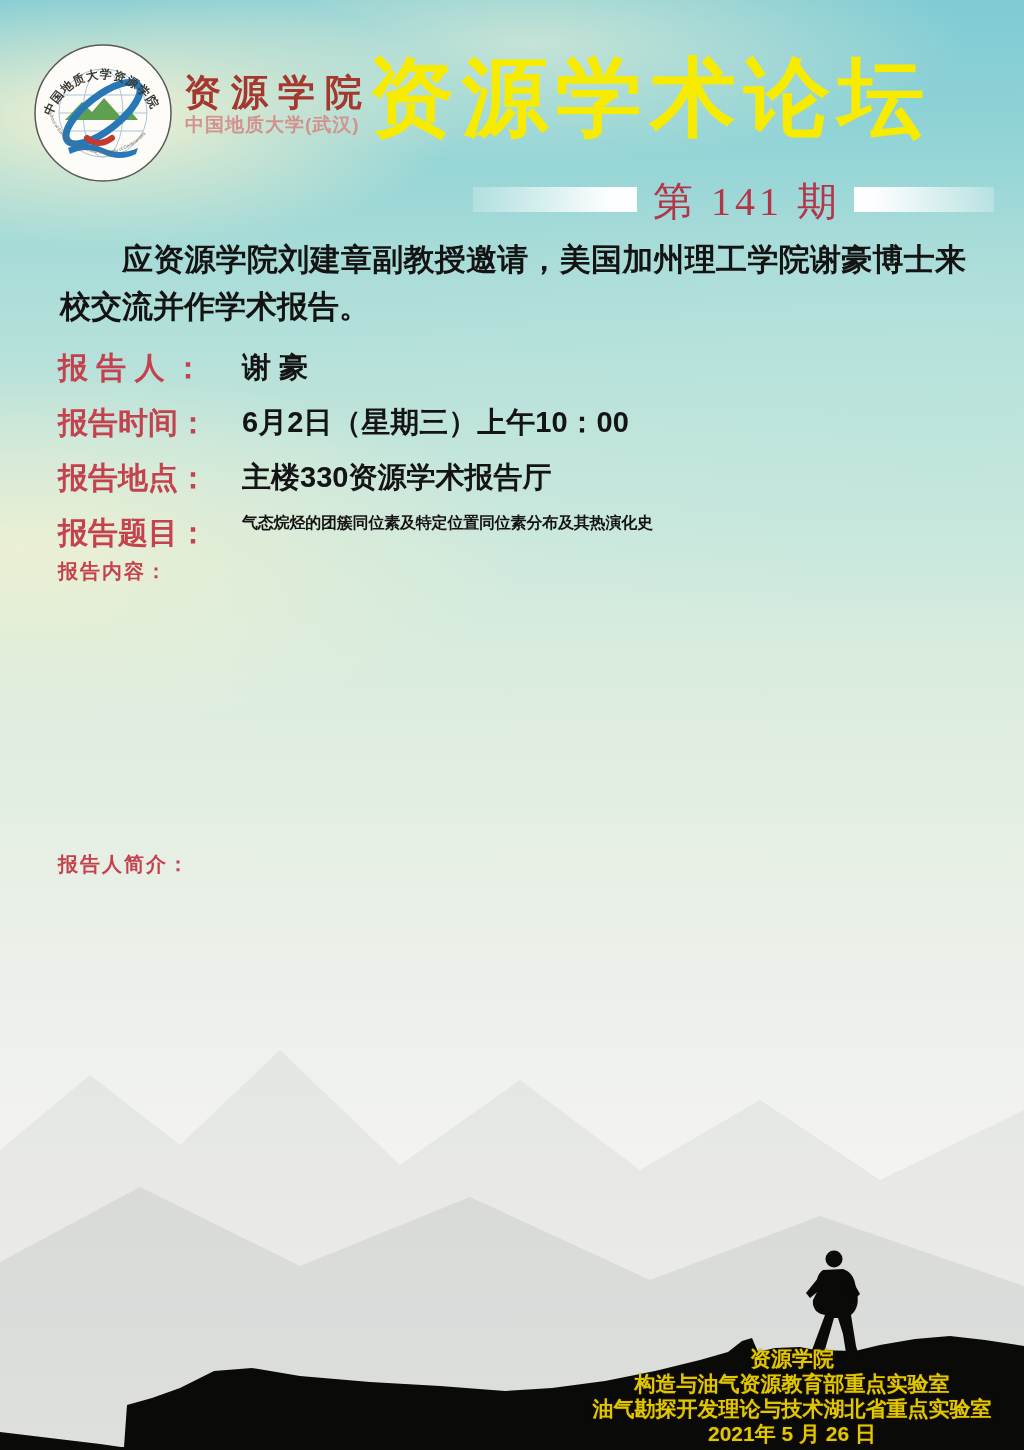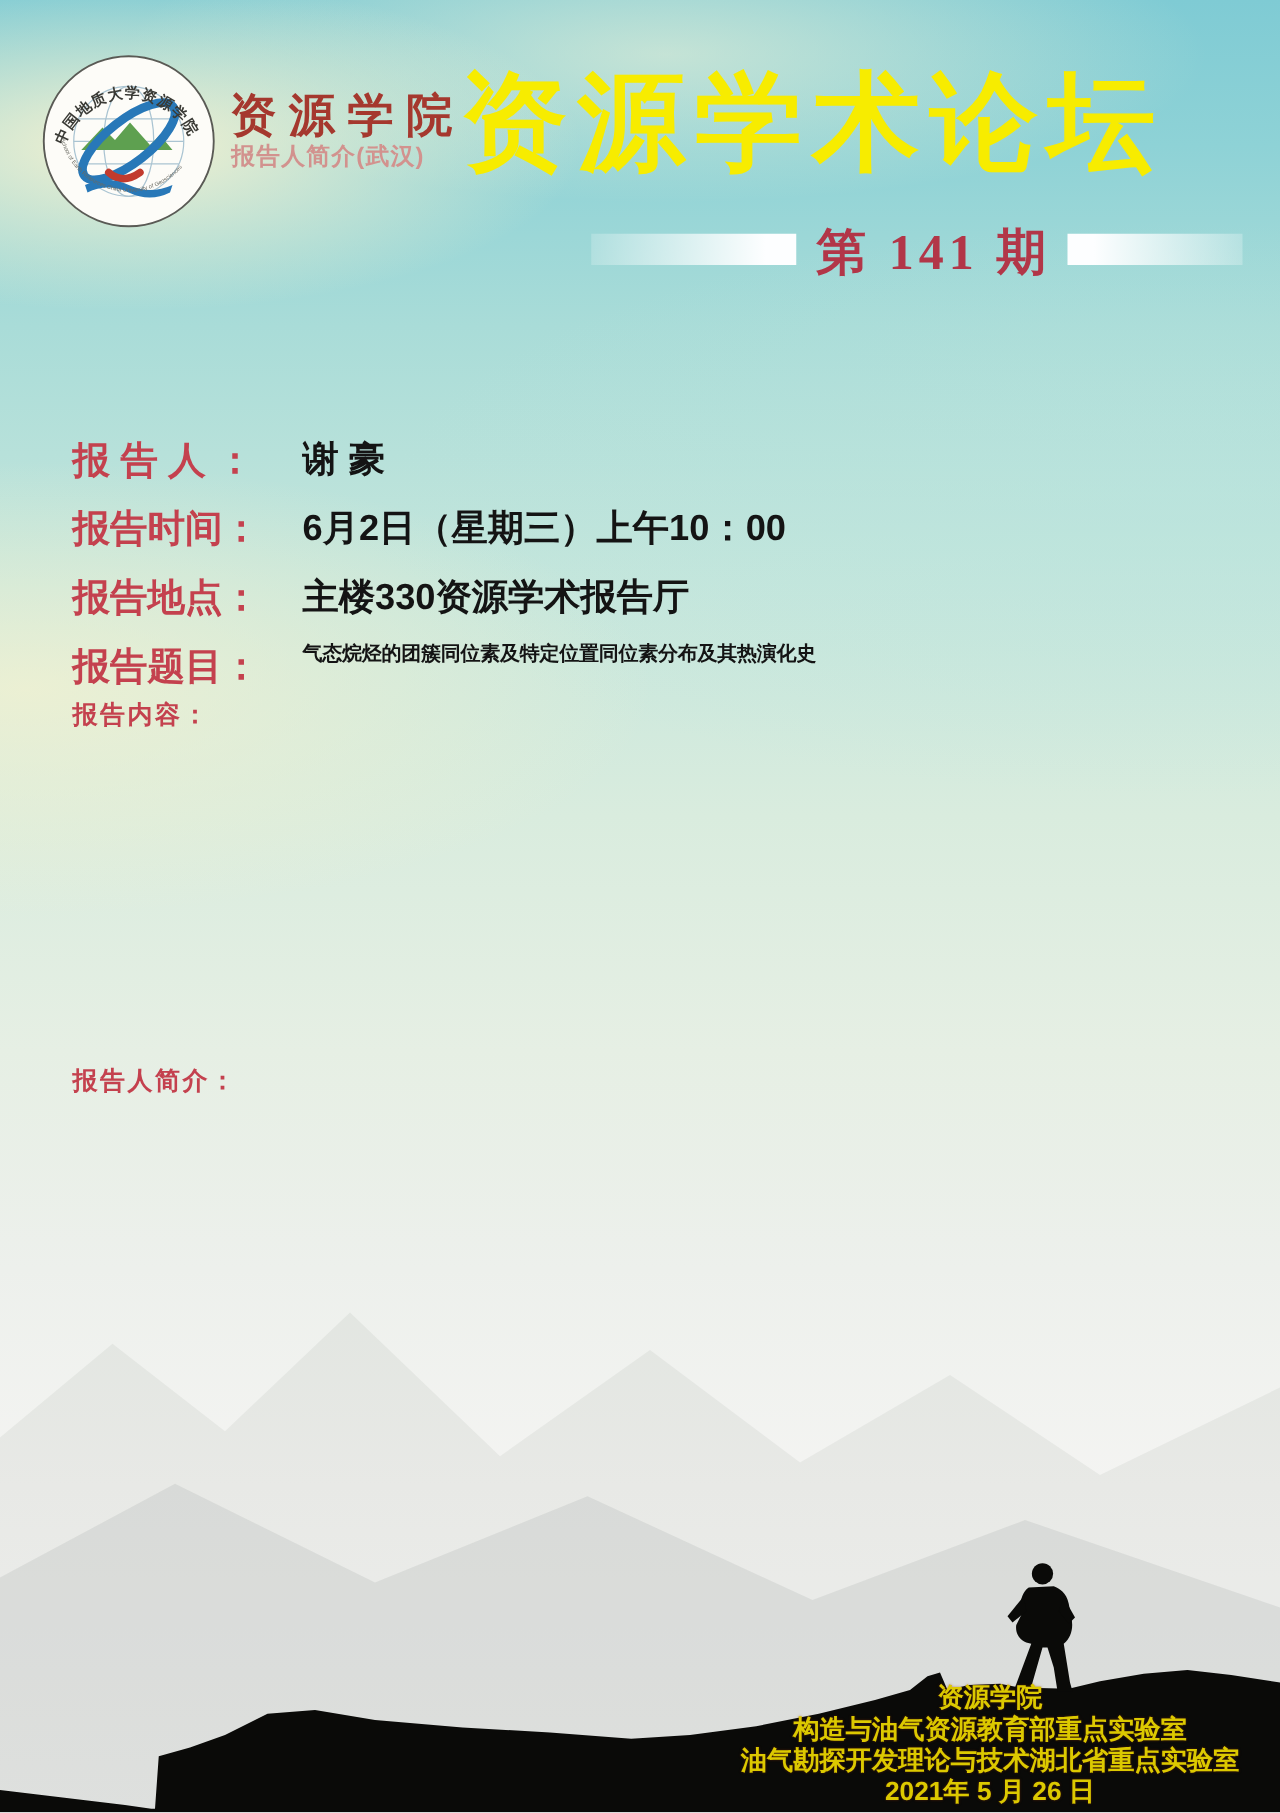--- a/index.html
+++ b/index.html
@@ -12,21 +12,21 @@
       radial-gradient(ellipse 900px 320px at 92% 28%, rgba(185,228,222,.5), rgba(185,228,222,0) 72%),
       linear-gradient(180deg,#7fcbd4 0%,#8ed2d6 8%,#a9dcd8 18%,#c5e6dc 32%,#d9ecde 45%,#e6efe4 58%,#edf0ec 70%,#f4f4f2 82%,#fbfbfa 100%);}
   
   .emblem{position:absolute;left:32px;top:42px;width:142px;height:142px;}
   .school-name{position:absolute;left:184px;top:68px;font-family:"Liberation Serif",serif;font-weight:bold;font-size:37px;letter-spacing:10px;color:#a5382e;}
   .univ-name{position:absolute;left:185px;top:112px;font-size:19px;font-weight:bold;letter-spacing:1px;color:#d2928e;}
   .forum-title{position:absolute;left:368px;top:40px;margin:0;font-size:86px;font-weight:bold;letter-spacing:8px;color:#f7ec00;white-space:nowrap;}
   .issue-bar{position:absolute;top:187px;height:25px;}
   .issue-bar.left{left:473px;width:164px;background:linear-gradient(90deg,rgba(255,255,255,.2),#fdfeff 85%);}
   .issue-bar.right{left:854px;width:140px;background:linear-gradient(90deg,#fdfeff 15%,rgba(255,255,255,.25));}
-  .issue-label{position:absolute;left:640px;top:174px;width:214px;text-align:center;font-family:"Liberation Serif",serif;font-weight:bold;font-size:40px;letter-spacing:4px;color:#b23648;white-space:nowrap;}
+  .issue-label{position:absolute;left:640px;top:174px;width:214px;text-align:center;font-family:"Liberation Serif",serif;font-weight:normal;font-size:40px;letter-spacing:4px;color:#b23648;white-space:nowrap;}
   
   .intro{position:absolute;left:60px;top:236px;width:906px;margin:0;font-size:31px;line-height:47px;font-weight:bold;color:#141414;text-indent:2em;text-align:justify;}
   .info{position:absolute;left:58px;top:348px;width:940px;}
   .info-row{display:flex;align-items:flex-start;margin-bottom:14px;min-height:31px;}
   .info-label{width:158px;flex:0 0 158px;font-size:30px;font-weight:bold;color:#c4414e;white-space:nowrap;}
   .info-value{margin-left:26px;font-size:29px;font-weight:bold;color:#141414;white-space:nowrap;}
   .info-row.tight .info-value{font-size:16px;letter-spacing:-0.2px;}
   .sec-heading{position:absolute;left:58px;margin:0;font-size:20px;font-weight:bold;letter-spacing:2px;color:#c4414e;}
   .sec-heading.content{top:558px;}
   .sec-heading.bio{top:851px;}
@@ -63,28 +63,29 @@
     <path d="M36,106 Q54,98 71,106 Q88,114 106,106 L104,112 Q88,120 71,112 Q54,104 38,112 Z" fill="#2878b8"></path>
     <text font-size="12" font-weight="bold" fill="#3a3a35" letter-spacing="1">
       <textPath href="#arcTop" startOffset="4%">中国地质大学资源学院</textPath>
     </text>
     <text font-size="4.6" fill="#6a6a62">
       <textPath href="#arcBottom" startOffset="2%">School of Earth Resources  China University of Geosciences</textPath>
     </text>
   </svg>
 
   <div class="school-name">资源学院</div>
-  <div class="univ-name">报告人简介(武汉)</div>
+  <div class="univ-name">中国地质大学(武汉)</div>
 
   <h1 class="forum-title">资源学术论坛</h1>
 
   <div class="issue-bar left"></div>
   <div class="issue-bar right"></div>
   <div class="issue-label">第 141 期</div>
 
+  <p class="intro">应资源学院刘建章副教授邀请，美国加州理工学院谢豪博士来校交流并作学术报告。</p>
 
   <div class="info">
     <div class="info-row">
       <span class="info-label">报 告 人 ：</span>
       <span class="info-value">谢  豪</span>
     </div>
     <div class="info-row">
       <span class="info-label">报告时间：</span>
       <span class="info-value">6月2日（星期三）上午10：00</span>
     </div>

